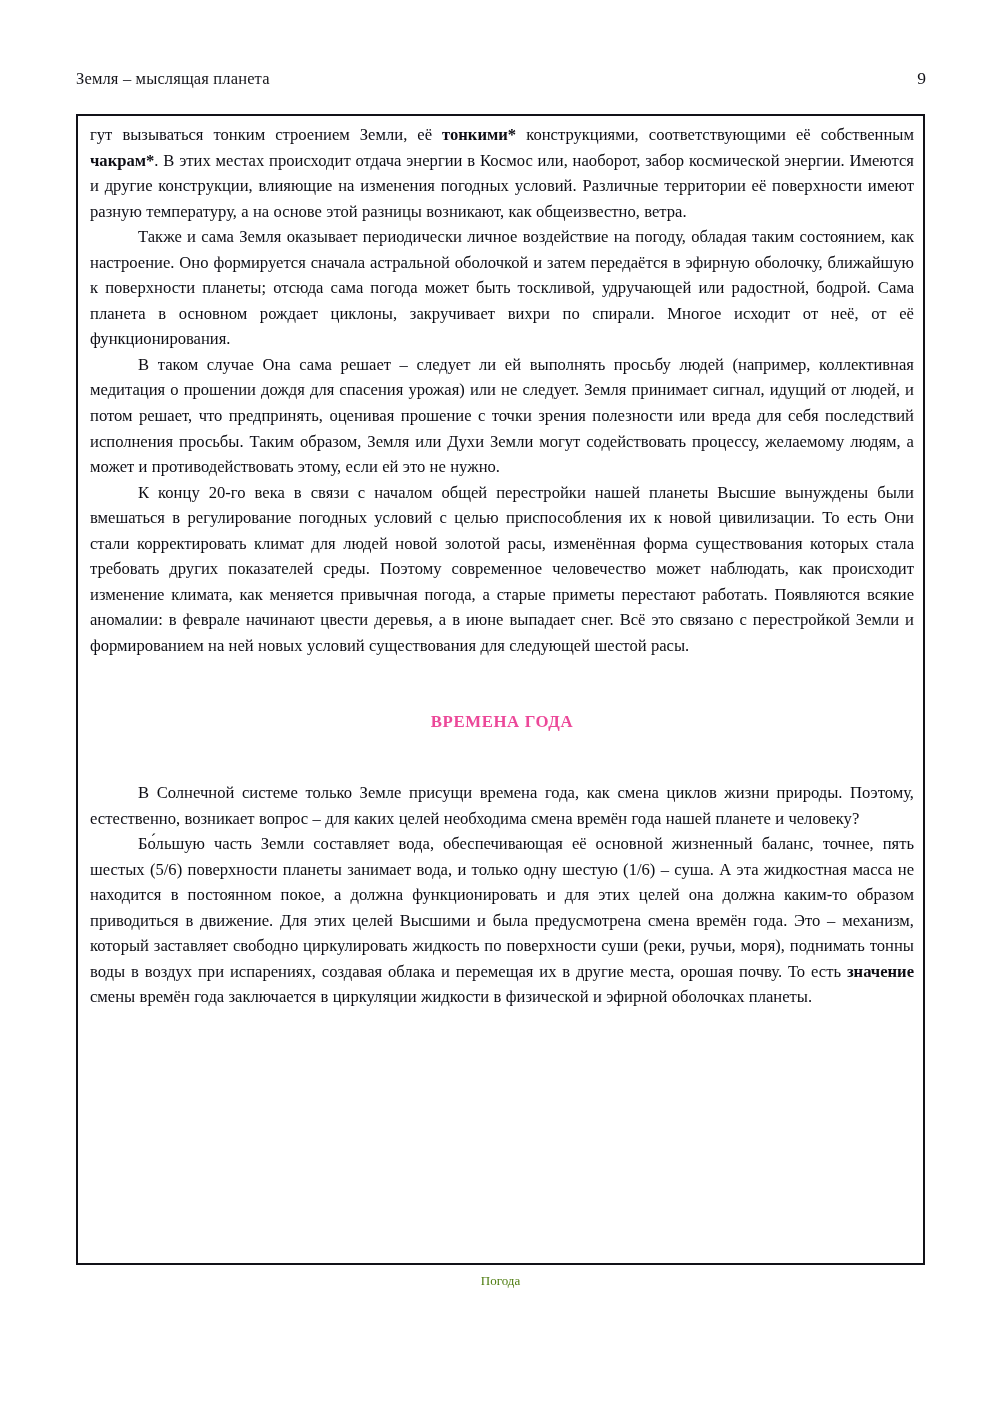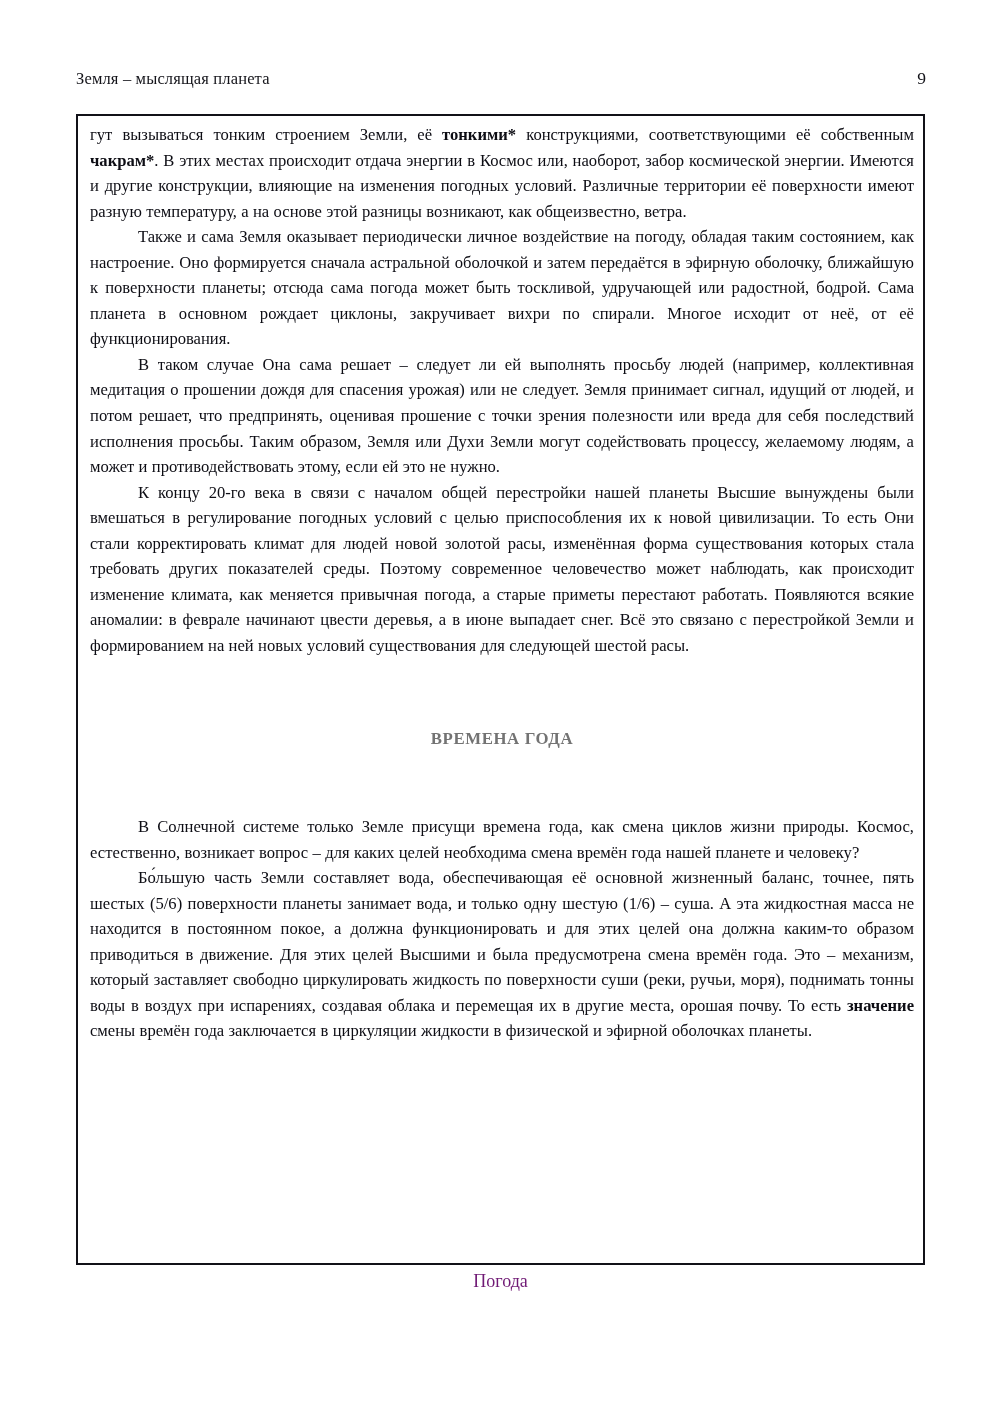--- a/index.html
+++ b/index.html
@@ -77,43 +77,43 @@
   p.para.indent {
     text-indent: 48px;
   }
   p.para.noindent {
     text-indent: 0;
   }
 
   b.bold { font-weight: bold; }
 
   h2.section-heading {
-    margin: 17px;
+    margin: 0;
     font-size: 16.8px;
     line-height: 25.55px;
     font-weight: bold;
     text-align: center;
     letter-spacing: 0.6px;
-    color: #737373;
+    color: #ec4899;
   }
 
   .spacer-pre-heading { height: 51px; }
   .spacer-post-heading { height: 45px; }
 
   
   .footer {
     position: absolute;
     left: 76px;
     top: 1271px;
     width: 849px;
     text-align: center;
   }
   .footer-text {
-    font-size: 18px;
-    color: #701a75;
+    font-size: 13px;
+    color: #4d7c0f;
     margin-top: 10px;
   }
 </style>
 </head>
 <body>
 
 <div class="page">
 
   <div class="running-head">
     <span class="running-head-title">Земля – мыслящая планета</span>
@@ -132,21 +132,21 @@
 
       <p class="para indent">К концу 20-го века в связи с началом общей перестройки нашей планеты Высшие вынуждены были вмешаться в регулирование погодных условий с целью приспособления их к новой цивилизации. То есть Они стали корректировать климат для людей новой золотой расы, изменённая форма существования которых стала требовать других показателей среды. Поэтому современное человечество может наблюдать, как происходит изменение климата, как меняется привычная погода, а старые приметы перестают работать. Появляются всякие аномалии: в феврале начинают цвести деревья, а в июне выпадает снег. Всё это связано с перестройкой Земли и формированием на ней новых условий существования для следующей шестой расы.</p>
 
 
       <div class="spacer-pre-heading"></div>
 
       <h2 class="section-heading">ВРЕМЕНА ГОДА</h2>
 
       <div class="spacer-post-heading"></div>
 
-      <p class="para indent">В Солнечной системе только Земле присущи времена года, как смена циклов жизни природы. Космос, естественно, возникает вопрос – для каких целей необходима смена времён года нашей планете и человеку?</p>
+      <p class="para indent">В Солнечной системе только Земле присущи времена года, как смена циклов жизни природы. Поэтому, естественно, возникает вопрос – для каких целей необходима смена времён года нашей планете и человеку?</p>
 
       <p class="para indent"><span>Бо́льшую часть Земли составляет вода, обеспечивающая её основной жизненный баланс, точнее, пять шестых (5/6) поверхности планеты занимает вода, и только одну шестую (1/6) – суша. А эта жидкостная масса не находится в постоянном покое, а должна функционировать и для этих целей она должна каким-то образом приводиться в движение. Для этих целей Высшими и была предусмотрена смена времён года. Это – механизм, который заставляет свободно циркулировать жидкость по поверхности суши (реки, ручьи, моря), поднимать тонны воды в воздух при испарениях, создавая облака и перемещая их в другие места, орошая почву. То есть </span><b class="bold">значение</b><span> смены времён года заключается в циркуляции жидкости в физической и эфирной оболочках планеты.</span></p>
 
     </div>
   </div>
 
   <div class="footer">
     <span class="footer-text">Погода</span>
   </div>
 

